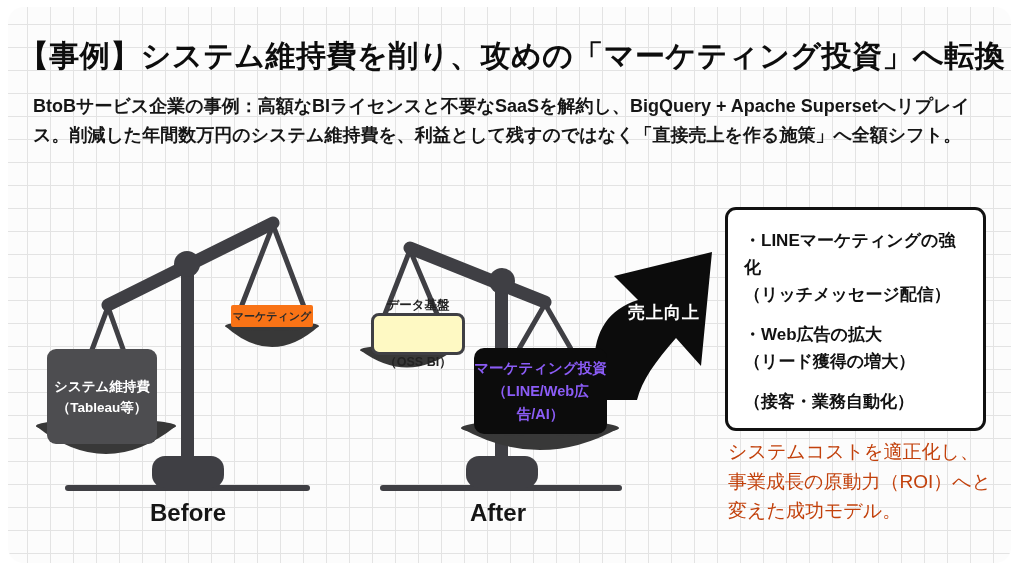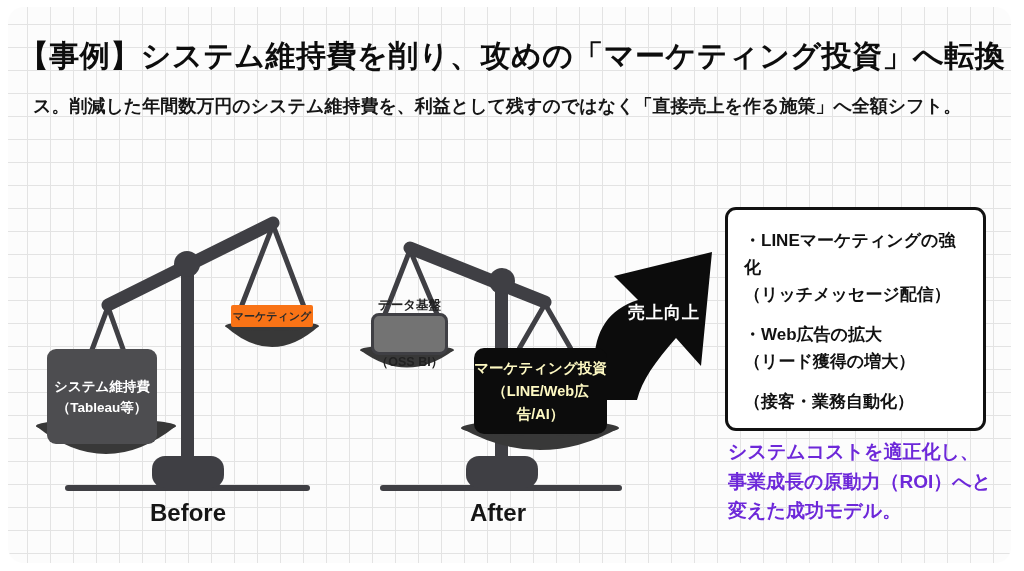--- a/index.html
+++ b/index.html
@@ -37,27 +37,27 @@
     left:47px;top:349px;width:110px;height:95px;
     background:#4d4d50;border-radius:9px;color:#fff;
     font-size:13.5px;font-weight:bold;line-height:21px;
   }
   .w-before-light{
     left:231px;top:305px;width:82px;height:22px;
     background:#f97316;border-radius:2px;color:#2a2a2a;
     font-size:11px;font-weight:bold;justify-content:center;
   }
   .w-after-light{
-    left:371px;top:313px;width:77px;height:42px;
-    background:#737373;border:3px solid #3f3f44;border-radius:8px;color:#222;
+    left:371px;top:313px;width:94px;height:42px;
+    background:#fef9c3;border:3px solid #3f3f44;border-radius:8px;color:#222;
     font-size:12.5px;font-weight:bold;line-height:17px;gap:40px;
   }
   .w-after-heavy{
     left:474px;top:348px;width:133px;height:86px;
-    background:#0c0c0c;border-radius:10px;color:#fef9c3;
+    background:#0c0c0c;border-radius:10px;color:#8b5cf6;
     font-size:14.5px;font-weight:bold;line-height:23px;
   }
   .arrow-label{
     left:618px;top:301px;width:92px;text-align:center;
     color:#fff;font-size:17px;font-weight:bold;letter-spacing:1px;
   }
   .scale-label{
     width:140px;text-align:center;top:499px;
     font-size:24px;font-weight:800;color:#161616;
   }
@@ -65,31 +65,32 @@
   .lbl-after{left:428px;}
   .panel{
     left:725px;top:207px;width:261px;height:224px;box-sizing:border-box;
     background:#ffffff;border:3px solid #111;border-radius:11px;
     padding:17px 14px 27px 16px;
   }
   .panel-item{margin-bottom:13px;font-size:17px;font-weight:bold;line-height:27px;color:#111;}
   .panel-item .sub{margin-left:0;}
   .footer{
     left:728px;top:437px;width:285px;
-    font-size:19px;font-weight:bold;line-height:29.5px;color:#6d28d9;
+    font-size:19px;font-weight:normal;line-height:29.5px;color:#c2410c;
   }
 </style>
 </head>
 <body>
 
 <div class="paper"></div>
 
 <div class="abs title">【事例】システム維持費を削り、攻めの「マーケティング投資」へ転換</div>
 
 <div class="abs subtitle">
+  <div>BtoBサービス企業の事例：高額なBIライセンスと不要なSaaSを解約し、BigQuery + Apache Supersetへリプレイ</div>
   <div>ス。削減した年間数万円のシステム維持費を、利益として残すのではなく「直接売上を作る施策」へ全額シフト。</div>
 </div>
 
 <svg class="scene" width="1024" height="571" viewBox="0 0 1024 571">
 
   <g fill="#3f3f44" stroke="none">
     <rect x="65" y="485" width="245" height="6" rx="3"></rect>
     <rect x="152" y="456" width="72" height="32" rx="13"></rect>
     <rect x="181" y="262" width="13" height="200"></rect>
     <path d="M108 307 L62 430 M108 307 L152 430" stroke="#3f3f44" stroke-width="5" fill="none"></path>

